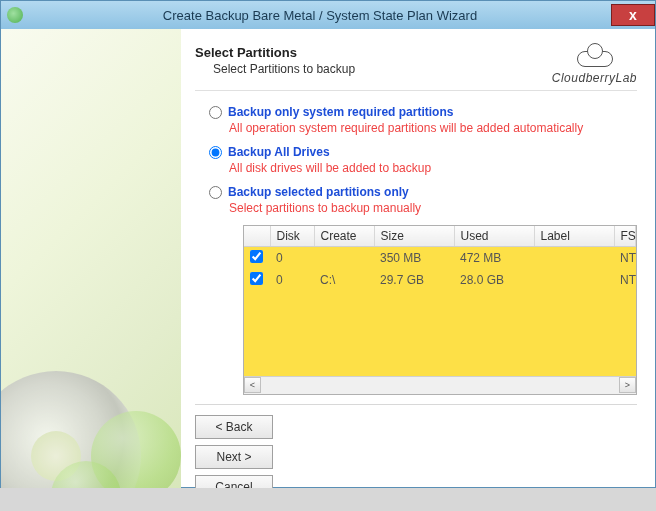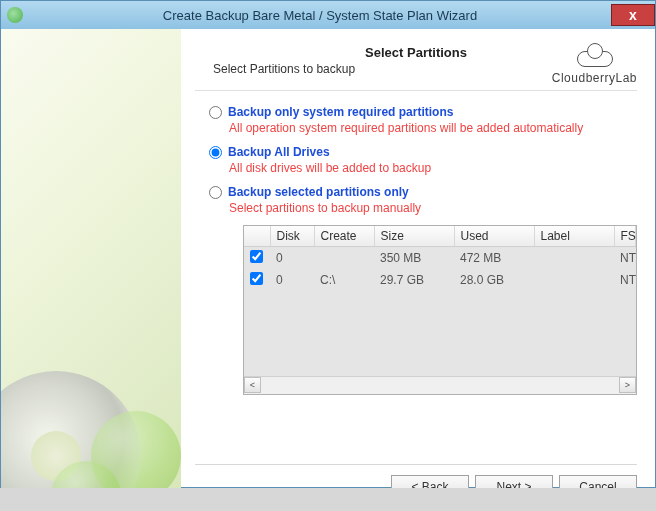--- a/index.html
+++ b/index.html
@@ -10,43 +10,43 @@
   .closebtn { width:44px; height:22px; background:#c84040; color:#fff; display:flex; align-items:center; justify-content:center; font-weight:bold; font-size:14px; border:1px solid #7a2020; box-sizing:border-box; }
   .body { display:flex; height:482px; }
   .sidebar { width:180px; background:linear-gradient(135deg,#f9fbef,#eef5da 40%,#e3edcc 70%,#d7e6b8); position:relative; overflow:hidden; }
   .disc { position:absolute; bottom:-30px; left:-30px; width:170px; height:170px; border-radius:50%; background:radial-gradient(circle at 45% 40%,#fafafa 0%,#cfcfcf 40%,#b8b8b8 55%,#e8e8e8 70%,#c0c0c0 100%); opacity:0.7; }
   .disc::after { content:""; position:absolute; top:60px; left:60px; width:50px; height:50px; border-radius:50%; background:radial-gradient(circle,#f0f0e0,#d4e0b0); }
   .orb { position:absolute; width:90px; height:90px; border-radius:50%; background:radial-gradient(circle at 35% 30%,#d8f0c0,#a8d870 60%,#8fc050); opacity:0.6; }
   .orb.a { bottom:10px; left:90px; }
   .orb.b { bottom:-20px; left:50px; width:70px; height:70px; }
   .main { flex:1; padding:12px 18px 12px 14px; display:flex; flex-direction:column; }
   .header { position:relative; margin-bottom:8px; }
-  .header h2 { margin:4px 0 2px 0; font-size:13px; font-weight:bold; color:#222;text-align:center; }
+  .header h2 { margin:4px 0 2px 0; font-size:13px; font-weight:bold; color:#222; }
   .header .sub { margin-left:18px; color:#333; font-size:12px; }
-  .brand { position:absolute; right:0; top:0; text-align:center; }
+  .brand { position:absolute; right:0; top:0; text-align:center;font-style:italic; }
   .brand .cloud { width:42px; height:28px; margin:0 auto 2px; position:relative; }
   .brand .cloud::before { content:""; position:absolute; left:4px; top:10px; width:34px; height:14px; border:1.5px solid #555; border-radius:10px; background:#fff; }
   .brand .cloud::after { content:""; position:absolute; left:14px; top:2px; width:14px; height:14px; border:1.5px solid #555; border-radius:50%; background:#fff; }
   .brandtxt { font-size:12px; color:#444; letter-spacing:0.5px; }
   hr.sep { border:none; border-top:1px solid #e0e0e0; margin:6px 0 14px 0; }
   .options { margin-left:14px; }
   .opt { margin-bottom:10px; }
   .opt .row1 { display:flex; align-items:center; }
   .opt input[type=radio] { margin:0 6px 0 0; }
   .opt .lbl { font-weight:bold; font-size:12px; color:#1d4ed8; }
   .opt .desc { margin-left:20px; color:#ef4444; font-size:12px; margin-top:2px; }
-  .tablewrap { margin-left:34px; margin-top:4px; border:1px solid #b0b0b0; height:168px; background:#e5e5e5; overflow:hidden; position:relative; }
+  .tablewrap { margin-left:34px; margin-top:4px; border:1px solid #b0b0b0; height:168px; background:#fde047; overflow:hidden; position:relative; }
   table { width:100%; border-collapse:collapse; table-layout:fixed; font-size:12px; }
   thead th { background:linear-gradient(#fdfdfd,#ececec); border-right:1px solid #d8d8d8; border-bottom:1px solid #d0d0d0; text-align:left; padding:3px 6px; font-weight:normal; color:#333; }
   tbody td { padding:3px 6px; color:#555; }
   tbody td input[type=checkbox] { margin:0; }
   .hscroll { position:absolute; bottom:0; left:0; right:0; height:17px; background:#f0f0f0; border-top:1px solid #d0d0d0; display:flex; }
   .hscroll .arr { width:17px; height:16px; background:linear-gradient(#fdfdfd,#e4e4e4); border:1px solid #c0c0c0; box-sizing:border-box; display:flex; align-items:center; justify-content:center; font-size:9px; color:#555; }
   .hscroll .track { flex:1; }
-  .footer { margin-top:auto; border-top:1px solid #d8d8d8; padding-top:10px; display:flex; justify-content:flex-end; gap:6px; }
+  .footer { margin-top:auto; border-top:1px solid #d8d8d8; padding-top:10px; display:flex; justify-content:space-between; gap:6px;flex-direction:column; }
   .footer button { width:78px; height:24px; background:linear-gradient(#fafafa,#e6e6e6); border:1px solid #a0a0a0; font-size:12px; font-family:inherit; color:#333; }
 </style>
 </head>
 <body>
 
 <div class="window">
   <div class="titlebar">
     <div class="icon"></div>
     <div class="title">Create Backup Bare Metal / System State Plan Wizard</div>
     <div class="closebtn">x</div>

